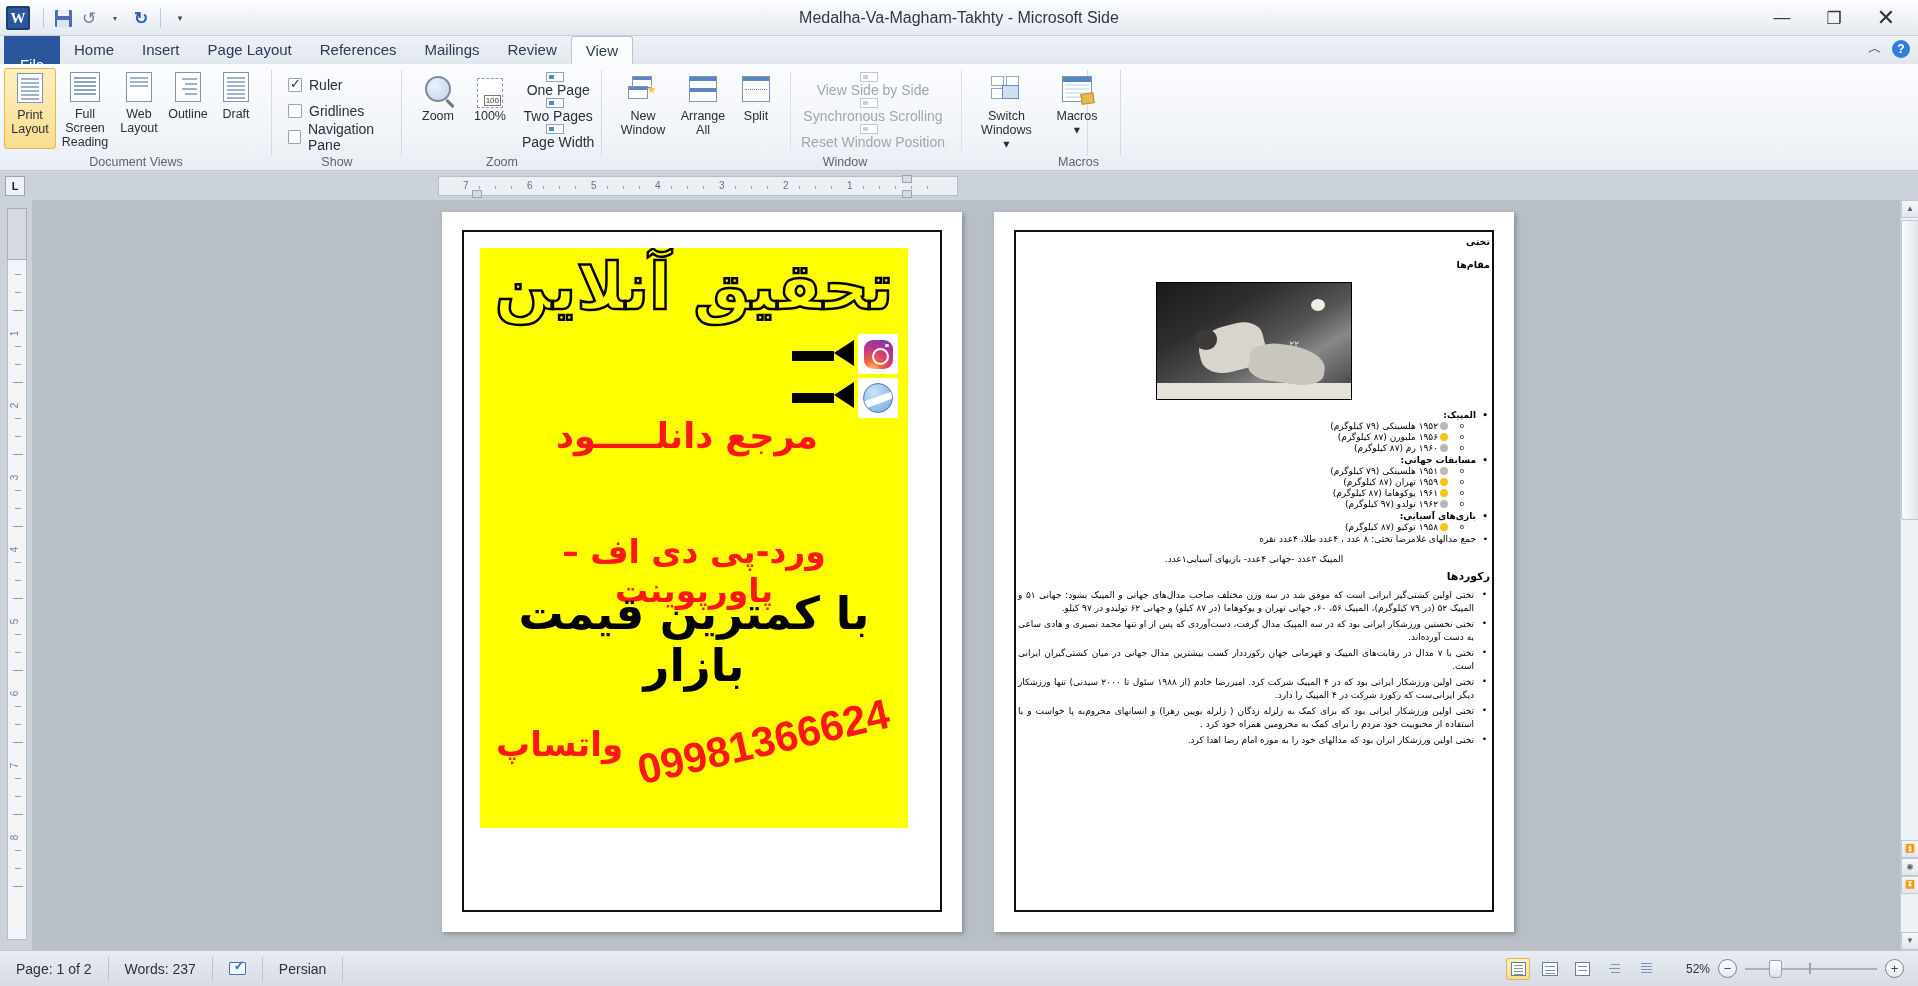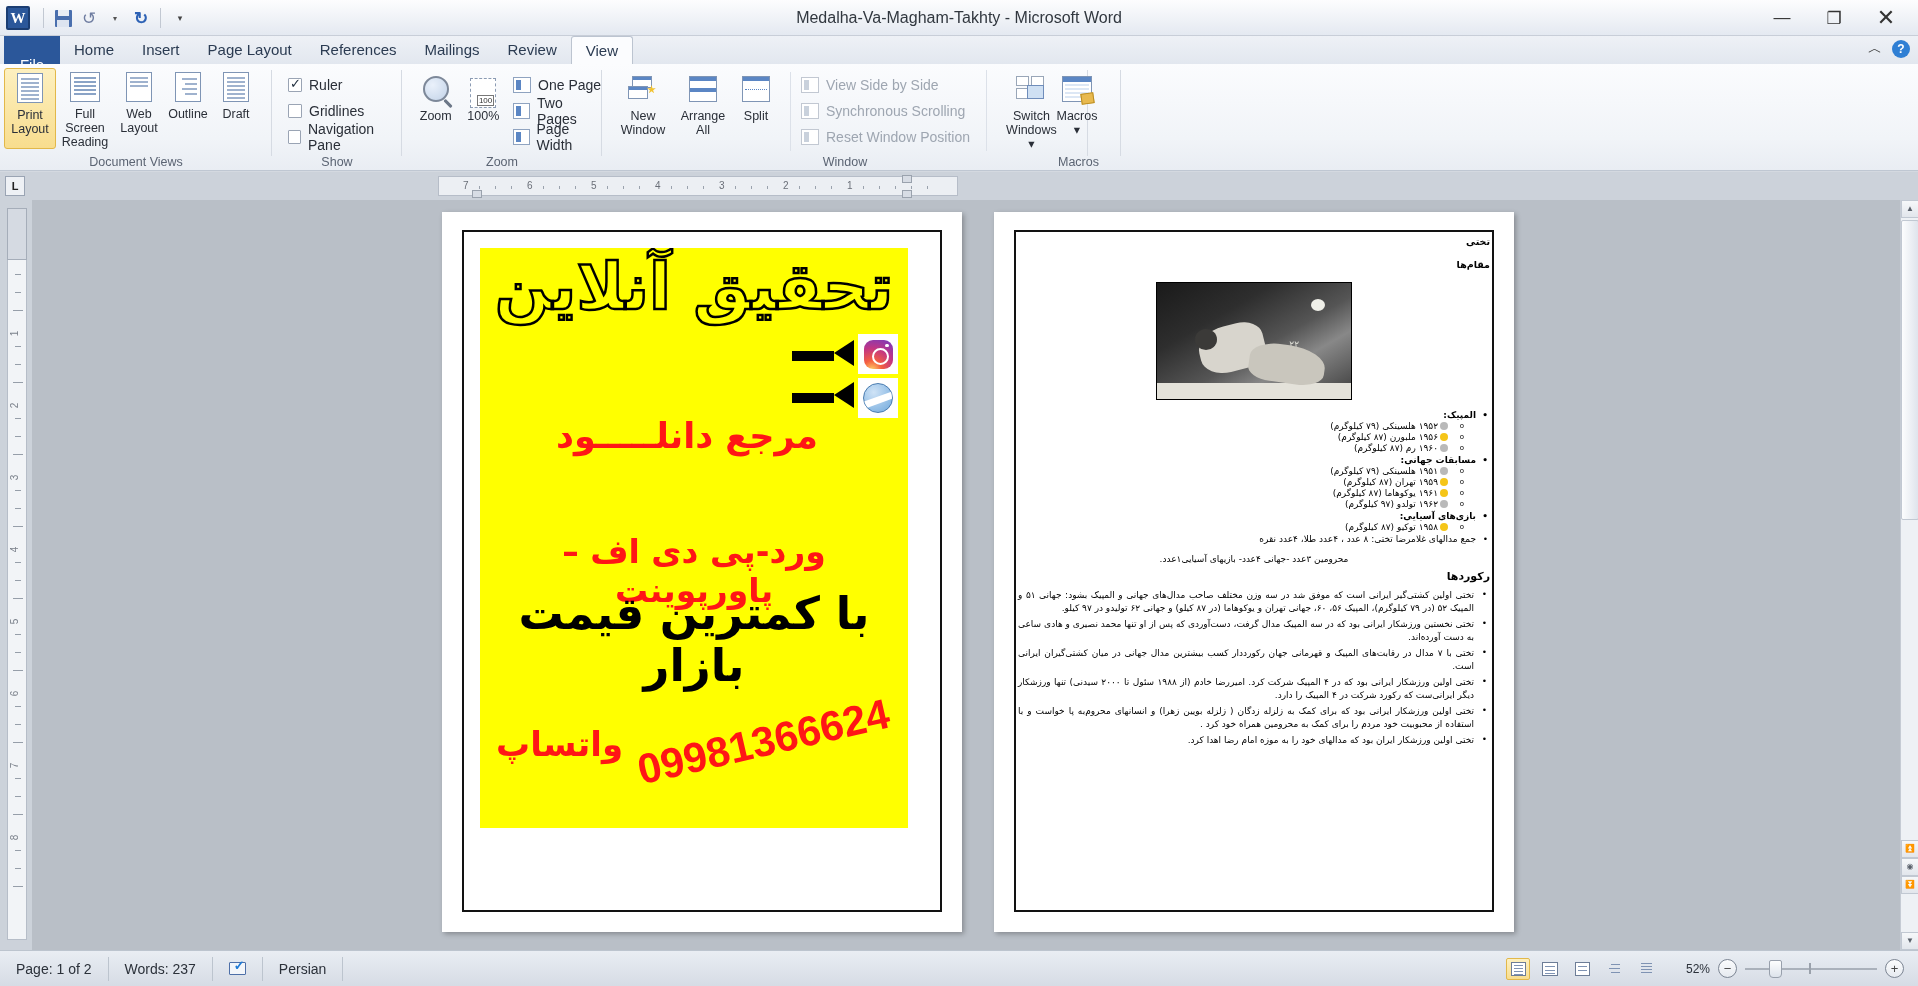--- a/index.html
+++ b/index.html
@@ -98,21 +98,21 @@
 
   .chkrow { display:flex; align-items:center; height: 26px; font-size: 14px; color:#2a2f38; }
   .chkbox {
     width: 14px; height: 14px; border:1px solid #9aa4b4; background:#fff;
     margin-right: 7px; position: relative; border-radius:1px;
   }
   .chkbox.on:after {
     content:"✓"; position:absolute; left:1px; top:-3px; font-size:13px; color:#22303f;
   }
 
-  .smallrow { display:flex; align-items:center; height:26px; font-size:14px; color:#2a2f38; }
+  .smallrow { display:flex; align-items:center; height:26px; font-size:14px; color:#2a2f38;flex-direction:column; }
   .smallrow.dis { color:#9ea6b1; }
   .sico { width:18px; height:16px; margin-right:7px; border:1px solid #8fa3c0; background:#fff; position:relative; }
   .sico.dis { border-color:#c2c8d2; }
   .sico b { position:absolute; left:2px; top:2px; width:5px; bottom:2px; background:#5b86c4; }
   .sico.dis b { background:#c9d1dc; }
 
   .magn {
     width:26px; height:26px; border-radius:50%; border:2.5px solid #7d8899; margin: 2px auto 0;
     position:relative; background: radial-gradient(circle at 35% 32%, #eaf1fb, #c3d3e8);
   }
@@ -269,21 +269,21 @@
       <div class="qsep"></div>
       <div class="qbtn">
           <span class="save-ico"></span>
         </div>
       <div class="qbtn undo-ico">↺</div>
       <div class="qbtn tinydrop">▾</div>
       <div class="qbtn redo-ico">↻</div>
       <div class="qsep"></div>
       <div class="qbtn qat-more">▾</div>
     </div>
-    <div class="wintitle">Medalha-Va-Magham-Takhty  -  Microsoft Word</div>
+    <div class="wintitle">Medalha-Va-Magham-Takhty  -  Microsoft Side</div>
     <div class="winbtns">
       <div class="winbtn">—</div>
       <div class="winbtn">❐</div>
       <div class="winbtn close">✕</div>
     </div>
   </div>
 
   <div class="tabstrip">
     <div class="tab file">File</div>
     <div class="tab">Home</div>
@@ -640,21 +640,21 @@
         <div class="b1">مسابقات جهانی:</div>
         <div class="b2"><span class="med" style="background:#b9b9b9"></span><span>۱۹۵۱ هلسینکی (۷۹ کیلوگرم)</span></div>
         <div class="b2"><span class="med" style="background:#f5c518"></span><span>۱۹۵۹ تهران (۸۷ کیلوگرم)</span></div>
         <div class="b2"><span class="med" style="background:#f5c518"></span><span>۱۹۶۱ یوکوهاما (۸۷ کیلوگرم)</span></div>
         <div class="b2"><span class="med" style="background:#b9b9b9"></span><span>۱۹۶۲ تولدو (۹۷ کیلوگرم)</span></div>
 
         <div class="b1">بازی‌های آسیایی:</div>
         <div class="b2"><span class="med" style="background:#f5c518"></span><span>۱۹۵۸ توکیو (۸۷ کیلوگرم)</span></div>
 
         <div class="b1n">جمع مدالهای غلامرضا تختی: ۸ عدد ، ۴عدد طلا، ۴عدد نقره</div>
-        <div class="para">محرومین ۳عدد -جهانی ۴عدد- بازیهای آسیایی۱عدد.</div>
+        <div class="para">المپیک ۳عدد -جهانی ۴عدد- بازیهای آسیایی۱عدد.</div>
 
         <div class="h2">رکوردها</div>
         <div class="rec">تختی اولین کشتی‌گیر ایرانی است که موفق شد در سه وزن مختلف صاحب مدال‌های جهانی و المپیک بشود: جهانی ۵۱ و المپیک ۵۲ (در ۷۹ کیلوگرم)، المپیک ۵۶، ۶۰، جهانی تهران و یوکوهاما (در ۸۷ کیلو) و جهانی ۶۲ تولیدو در ۹۷ کیلو.</div>
         <div class="rec">تختی نخستین ورزشکار ایرانی بود که در سه المپیک مدال گرفت، دست‌آوردی که پس از او تنها محمد نصیری و هادی ساعی به دست آورده‌اند.</div>
         <div class="rec">تختی با ۷ مدال در رقابت‌های المپیک و قهرمانی جهان رکورددار کسب بیشترین مدال جهانی در میان کشتی‌گیران ایرانی است.</div>
         <div class="rec">تختی اولین ورزشکار ایرانی بود که در ۴ المپیک شرکت کرد. امیررضا خادم (از ۱۹۸۸ سئول تا ۲۰۰۰ سیدنی) تنها ورزشکار دیگر ایرانی‌ست که رکورد شرکت در ۴ المپیک را دارد.</div>
         <div class="rec">تختی اولین ورزشکار ایرانی بود که برای کمک به زلزله زدگان ( زلزله بویین زهرا) و انسانهای محروم‌به پا خواست و با استفاده از محبوبیت خود مردم را برای کمک به محرومین همراه خود کرد .</div>
         <div class="rec">تختی اولین ورزشکار ایران بود که مدالهای خود را به موزه امام رضا اهدا کرد.</div>
       </div>
     </div>

